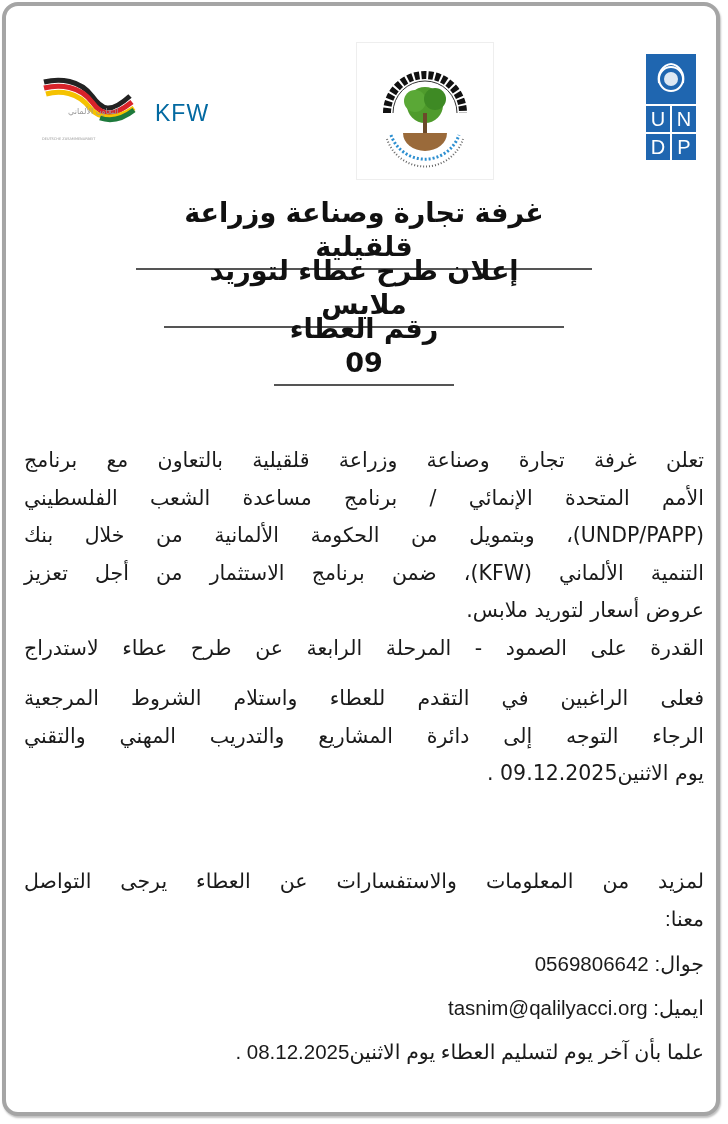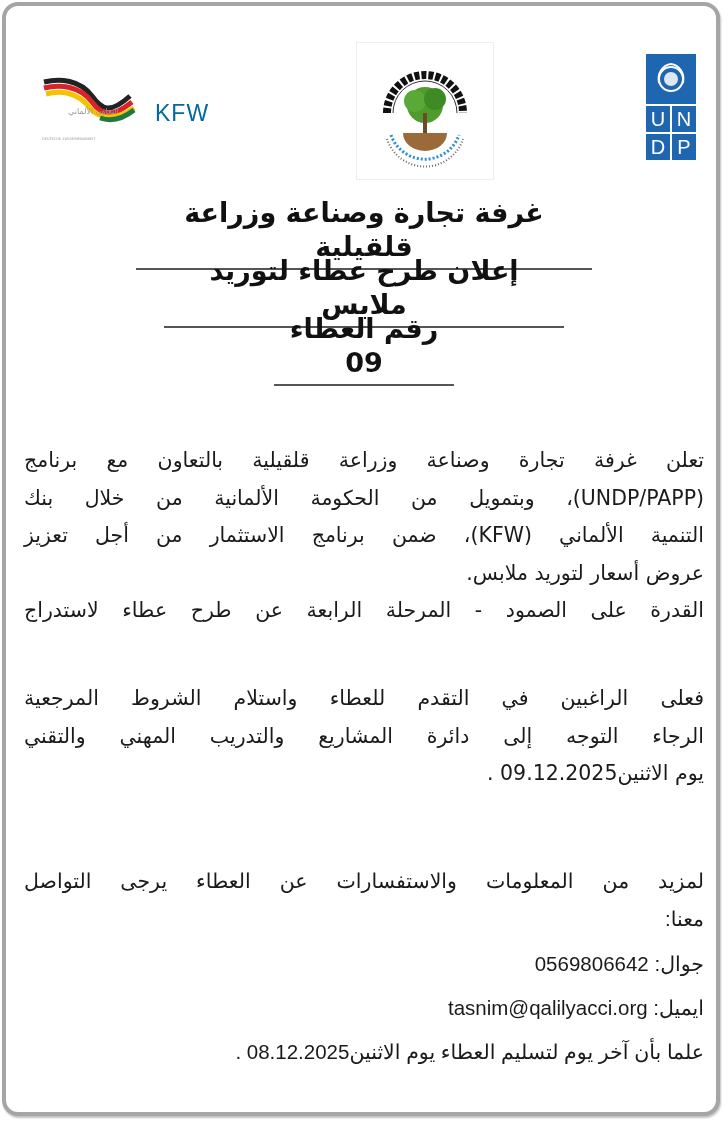--- a/index.html
+++ b/index.html
@@ -86,20 +86,21 @@
 </div>
 
 <div class="titles">
   <div class="title-row r1"><span class="title-line">غرفة تجارة وصناعة وزراعة قلقيلية</span></div>
   <div class="title-row r2"><span class="title-line">إعلان طرح عطاء لتوريد ملابس</span></div>
   <div class="title-row r3"><span class="title-line">رقم العطاء 09</span></div>
 </div>
 
 <div class="body-text para1">
   <span class="line">تعلن غرفة تجارة وصناعة وزراعة قلقيلية بالتعاون مع برنامج</span>
+  <span class="line">الأمم المتحدة الإنمائي / برنامج مساعدة الشعب الفلسطيني</span>
   <span class="line">(UNDP/PAPP)، وبتمويل من الحكومة الألمانية من خلال بنك</span>
   <span class="line">التنمية الألماني (KFW)، ضمن برنامج الاستثمار من أجل تعزيز</span>
   <span class="line last">عروض أسعار لتوريد ملابس.</span>
   <span class="line">القدرة على الصمود - المرحلة الرابعة عن طرح عطاء لاستدراج</span>
 </div>
 
 <div class="body-text para2">
   <span class="line">فعلى الراغبين في التقدم للعطاء واستلام الشروط المرجعية</span>
   <span class="line">الرجاء التوجه إلى دائرة المشاريع والتدريب المهني والتقني</span>
   <span class="line last">يوم الاثنين09.12.2025 .</span>

